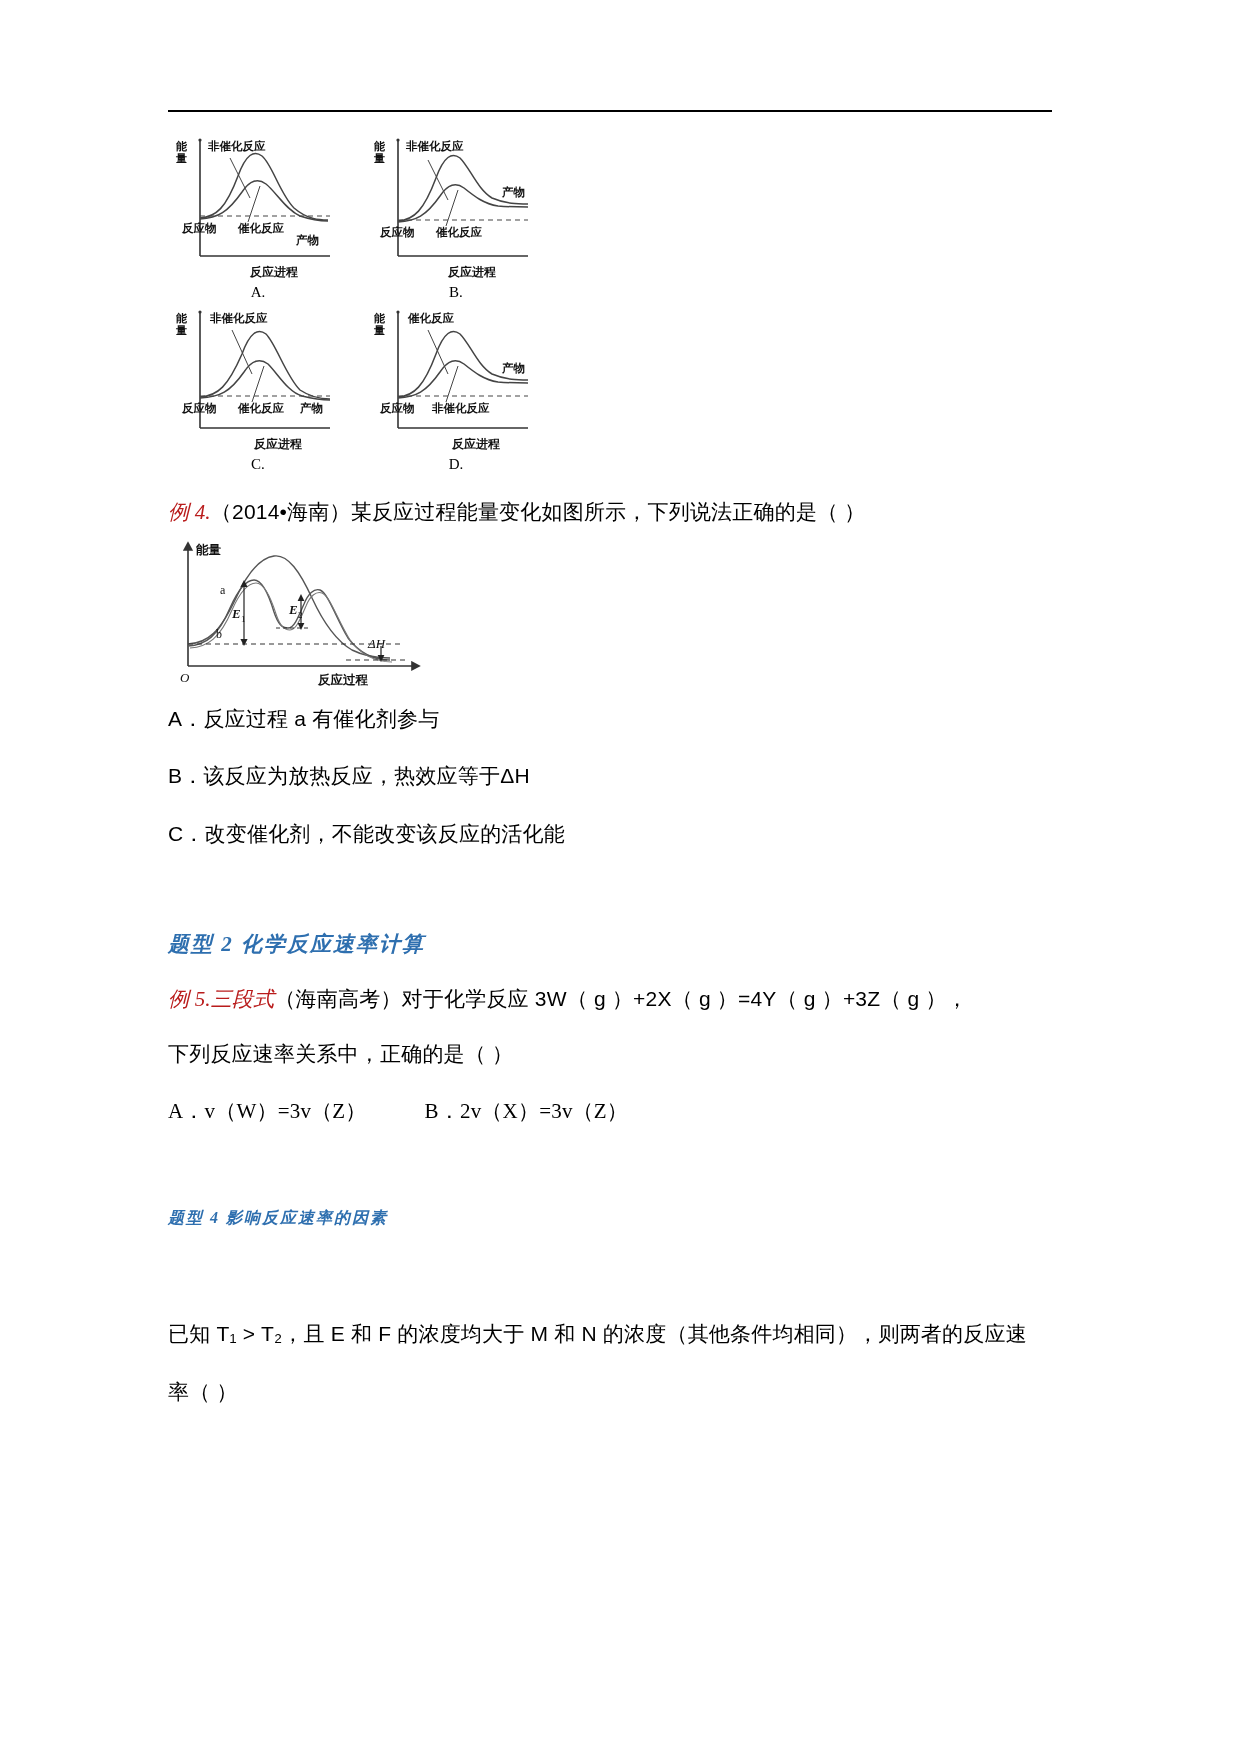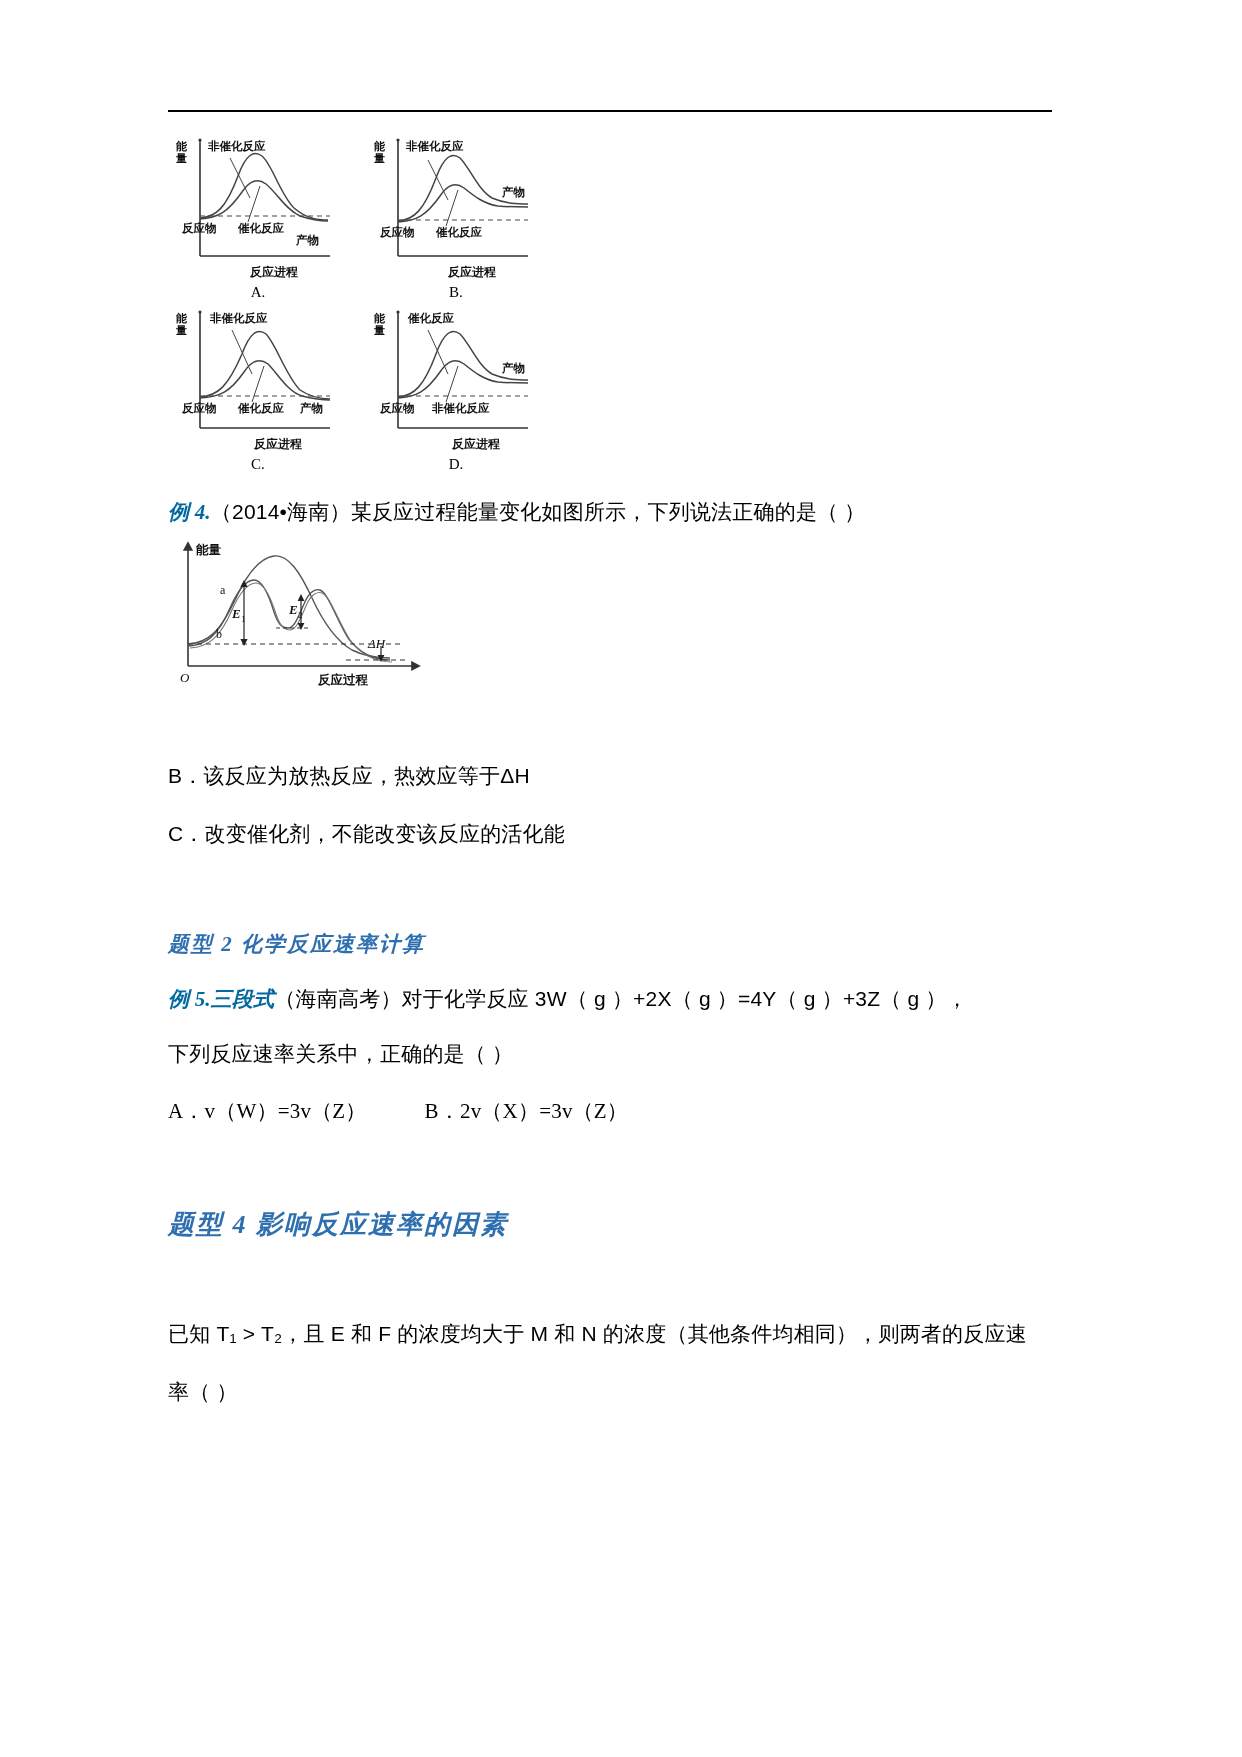--- a/index.html
+++ b/index.html
@@ -58,22 +58,22 @@
     white-space: nowrap;
   }
   .hdr {
     color: #2E6FAF;
     font-weight: bold;
     font-style: italic;
     letter-spacing: 2px;
     font-family: "Liberation Serif", serif;
   }
   .exmark {
-    color: #0369a1;
-    font-weight: bold;
+    color: #b91c1c;
+    font-weight: normal;
     font-style: italic;
   }
   .body-cn {
     font-family: "Liberation Sans", sans-serif;
   }
   .ser {
     font-family: "Liberation Serif", serif;
   }
   .optpair { display: inline-block; }
   .gap { display: inline-block; width: 58px; }
@@ -236,32 +236,33 @@
       <text x="64" y="82" font-size="13" font-style="italic" font-weight="bold" font-family="Liberation Serif, serif" fill="#111">E</text>
       <text x="73" y="86" font-size="9" font-family="Liberation Serif, serif" fill="#111">1</text>
       <text x="121" y="78" font-size="13" font-style="italic" font-weight="bold" font-family="Liberation Serif, serif" fill="#111">E</text>
       <text x="130" y="82" font-size="9" font-family="Liberation Serif, serif" fill="#111">2</text>
       <text x="200" y="112" font-size="13" font-style="italic" font-family="Liberation Serif, serif" fill="#111">ΔH</text>
       <text x="12" y="146" font-size="13" font-style="italic" font-family="Liberation Serif, serif" fill="#111">O</text>
       <text class="cn" x="150" y="148" font-size="12.5" fill="#111">反应过程</text>
     </svg>
   </div>
 
+  <div class="line body-cn" style="top:705px;">A．反应过程 a 有催化剂参与</div>
   <div class="line body-cn" style="top:762px;">B．该反应为放热反应，热效应等于ΔH</div>
   <div class="line body-cn" style="top:820px;">C．改变催化剂，不能改变该反应的活化能</div>
 
   <div class="line hdr" style="top:930px; font-size:21px;">题型 2  化学反应速率计算</div>
 
   <div class="line" style="top:985px;">
     <span class="exmark ser">例 5.</span><span class="exmark" style="font-family:'Liberation Serif',serif;">三段式</span><span class="body-cn">（海南高考）对于化学反应 3W（ g ）+2X（ g ）=4Y（ g ）+3Z（ g ），</span>
   </div>
   <div class="line body-cn" style="top:1040px;">下列反应速率关系中，正确的是（        ）</div>
 
   <div class="line ser" style="top:1097px;">
     <span class="optpair">A．v（W）=3v（Z）</span><span class="gap"></span><span class="optpair">B．2v（X）=3v（Z）</span>
   </div>
 
-  <div class="line hdr" style="top:1207px; font-size:26px;">题型 4  影响反应速率的因素</div>
+  <div class="line hdr" style="top:1207px; font-size:16px;">题型 4  影响反应速率的因素</div>
 
   <div class="line body-cn" style="top:1320px;">已知 T₁ &gt; T₂，且 E 和 F 的浓度均大于 M 和 N 的浓度（其他条件均相同），则两者的反应速</div>
   <div class="line body-cn" style="top:1378px;">率（      ）</div>
 
 </div>
 
 </body></html>

